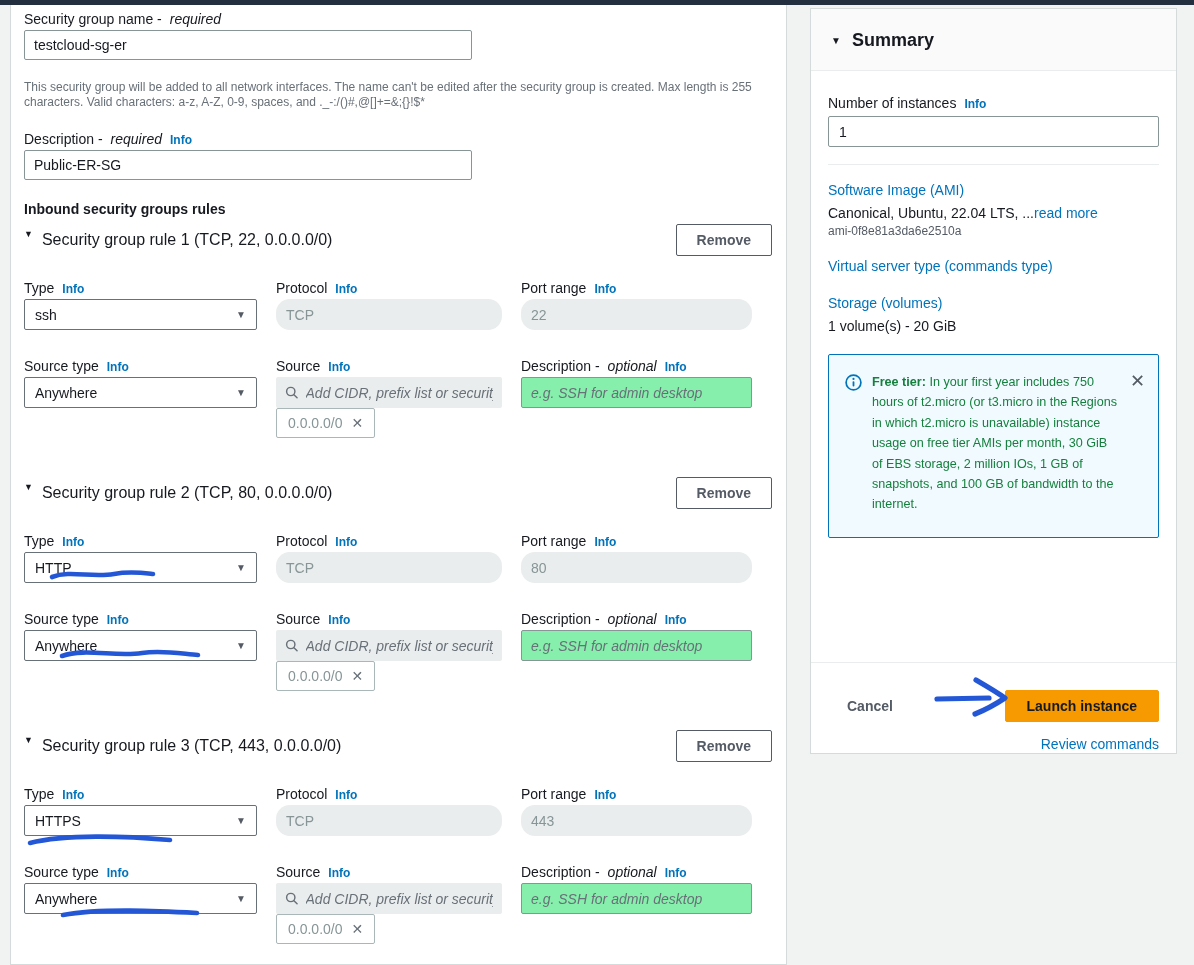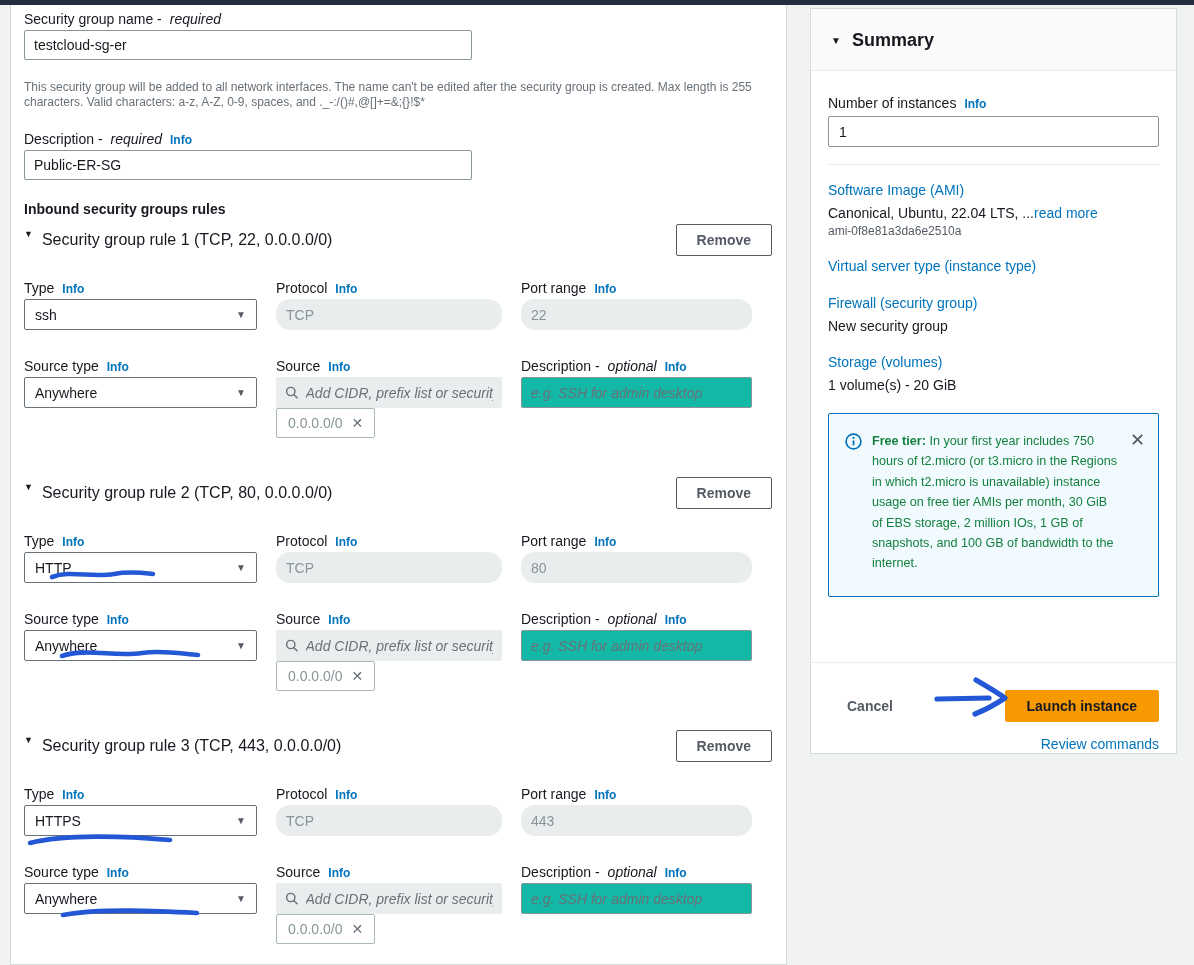--- a/index.html
+++ b/index.html
@@ -60,21 +60,21 @@
   .search-box {
     height:31px; background:#eaeded; border-radius:2px; display:flex; align-items:center;
     gap:7px; padding:0 9px;
   }
   .search-box input {
     border:none; background:transparent; outline:none; width:100%;
     font-size:14px; font-family:"Liberation Sans", sans-serif; color:#16191f;
   }
   input::placeholder { font-style:italic; color:#687078; opacity:1; }
   .plain-input {
-    height:31px; width:100%; background:#14b8a6; border:1px solid #879596; border-radius:2px;
+    height:31px; width:100%; background:#86efac; border:1px solid #879596; border-radius:2px;
     font-size:14px; padding:0 9px; font-family:"Liberation Sans", sans-serif; color:#16191f;
   }
   .chip-row { }
   .chip {
     display:inline-flex; align-items:center; gap:9px; height:30px; padding:0 11px;
     border:1px solid #aab7b8; border-radius:2px; background:#fff;
     font-size:14px; color:#879596;
   }
   .chip-x { font-size:14px; color:#687078; cursor:pointer; }
 
@@ -365,27 +365,23 @@
 
     <div class="sum-sec">
       <a class="sum-link">Software Image (AMI)</a>
       <div class="sum-val">
         <span>Canonical, Ubuntu, 22.04 LTS, ...</span><a class="sum-link">read more</a>
       </div>
       <div class="ami-id">ami-0f8e81a3da6e2510a</div>
     </div>
 
     <div class="sum-sec2">
-      <a class="sum-link">Virtual server type (instance type)</a>
-    </div>
-
-    <div class="sum-sec2">
-      <a class="sum-link">Firewall (security group)</a>
-      <div class="sum-val">New security group</div>
-    </div>
+      <a class="sum-link">Virtual server type (commands type)</a>
+    </div>
+
 
     <div class="sum-sec2">
       <a class="sum-link">Storage (volumes)</a>
       <div class="sum-val">1 volume(s) - 20 GiB</div>
     </div>
 
     <div class="free-tier">
       <svg width="17" height="17" viewBox="0 0 17 17" style="flex:none; margin-top:2px;">
           <circle cx="8.5" cy="8.5" r="7.4" fill="none" stroke="#0073bb" stroke-width="1.7"></circle>
           <circle cx="8.5" cy="4.9" r="1.1" fill="#0073bb"></circle>

